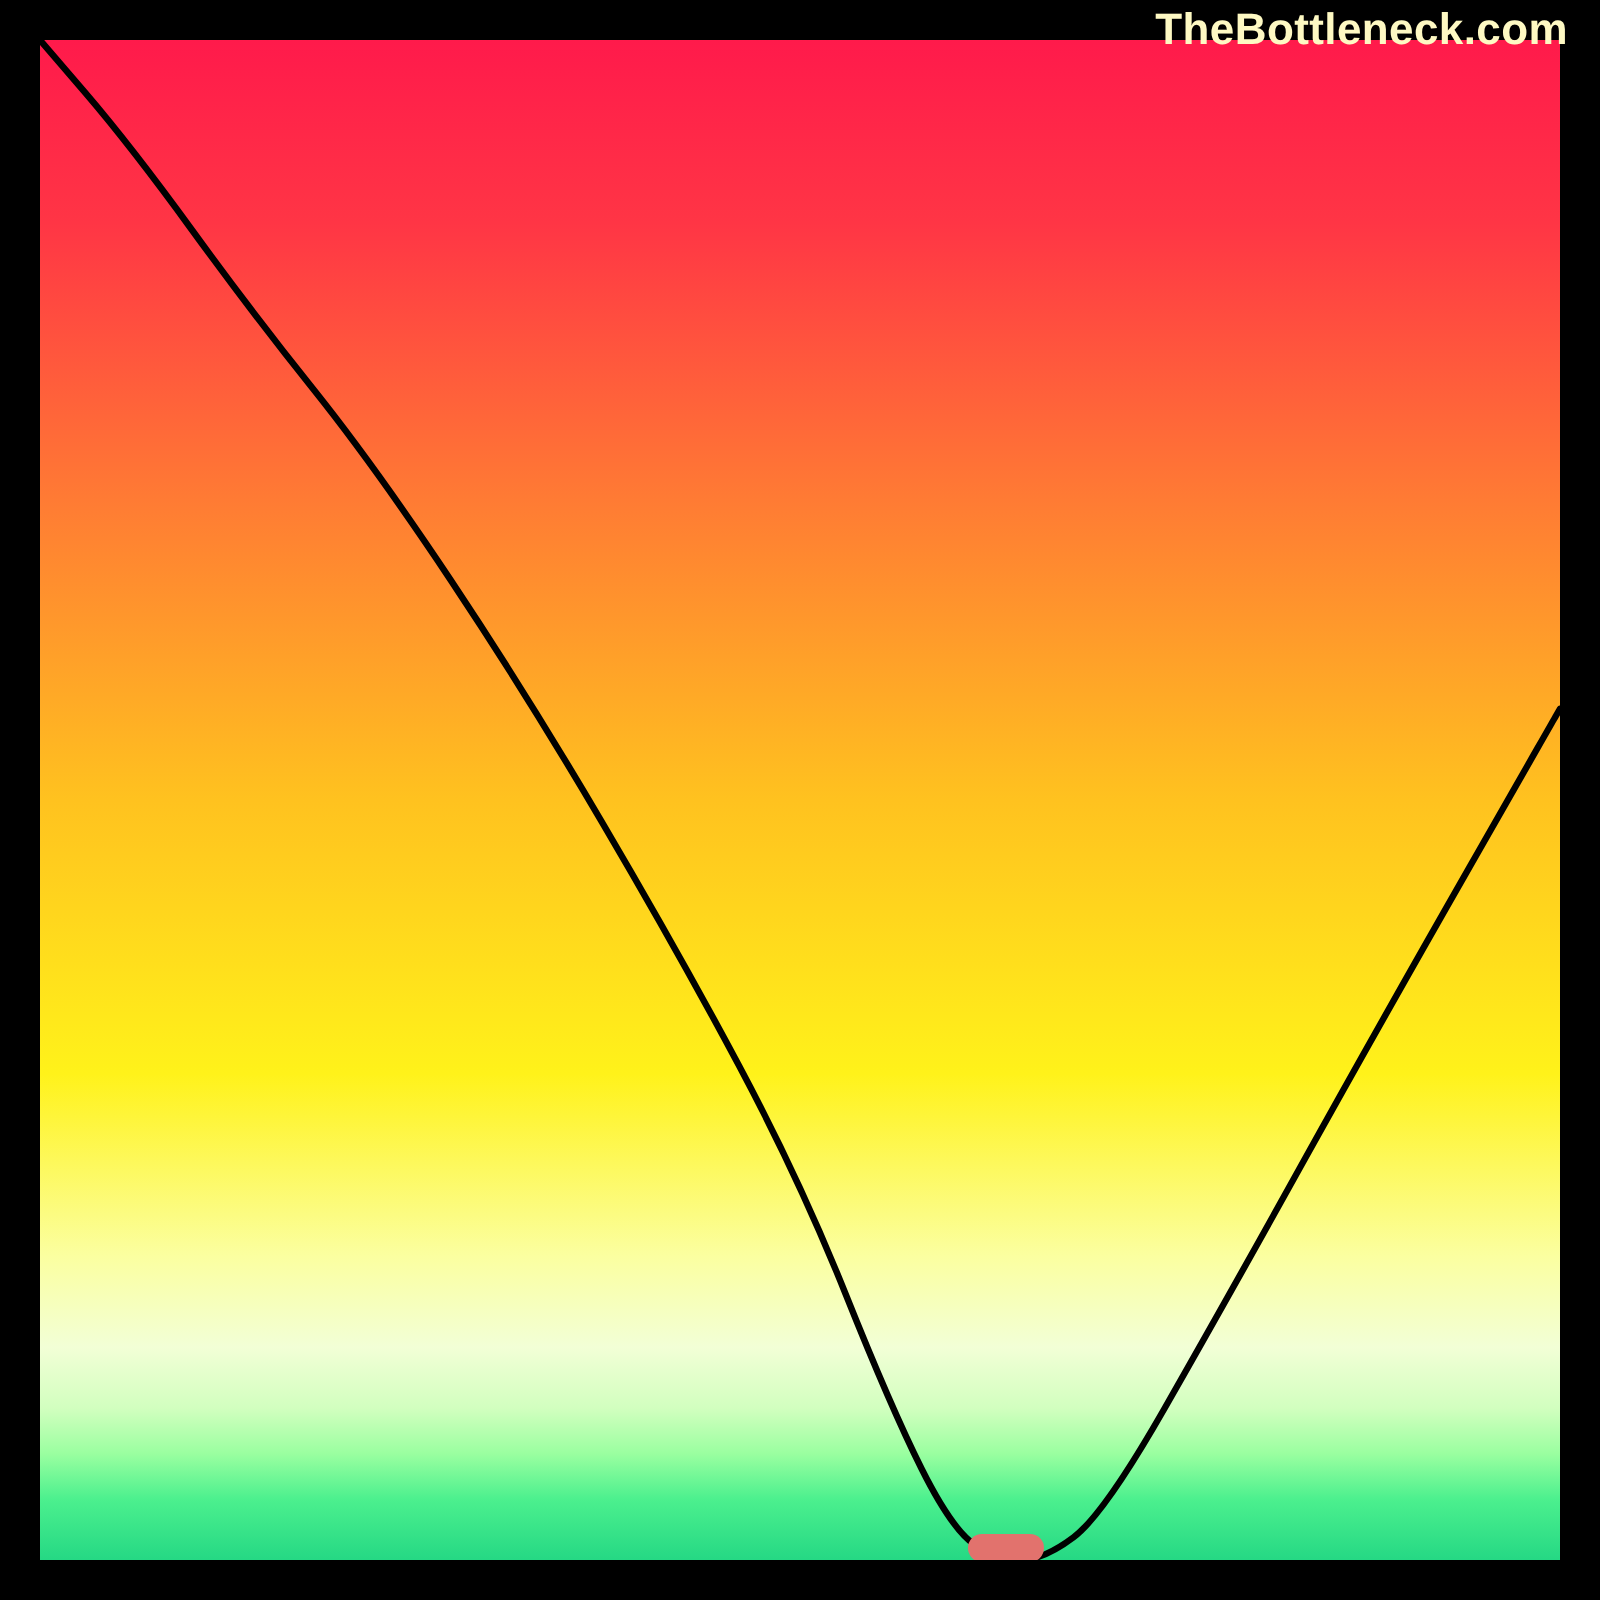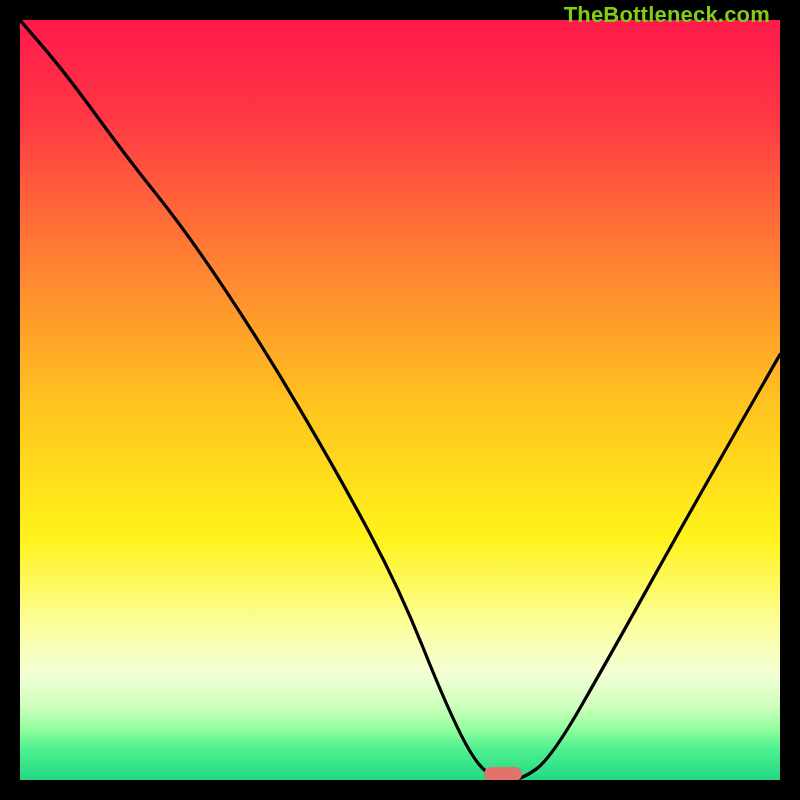--- a/index.html
+++ b/index.html
@@ -13,22 +13,22 @@
   }
   .frame {
     position: relative;
     width: 800px;
     height: 800px;
     background: #000;
   }
   .watermark {
     position: absolute;
     top: 2px;
-    right: 30px;
-    color: #84cc16;
+    right: 16px;
+    color: #fef9c3;
     font-size: 22px;
     font-weight: 600;
     letter-spacing: 0.2px;
     z-index: 5;
   }
   .plot-area {
     position: absolute;
     left: 20px;
     top: 20px;
     width: 760px;

